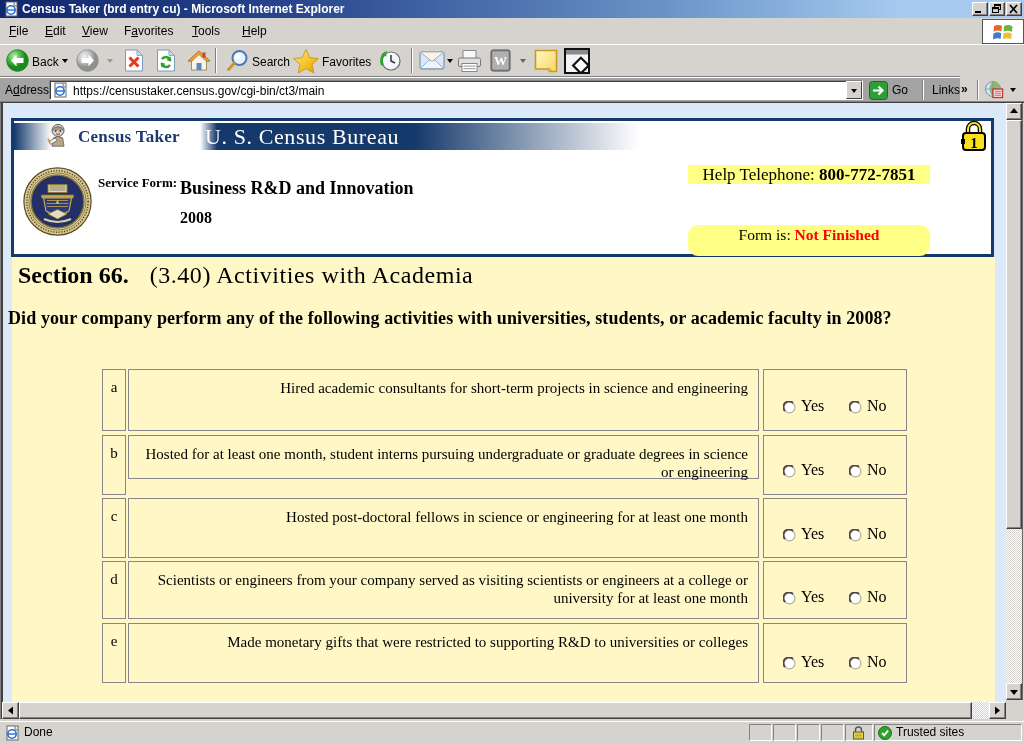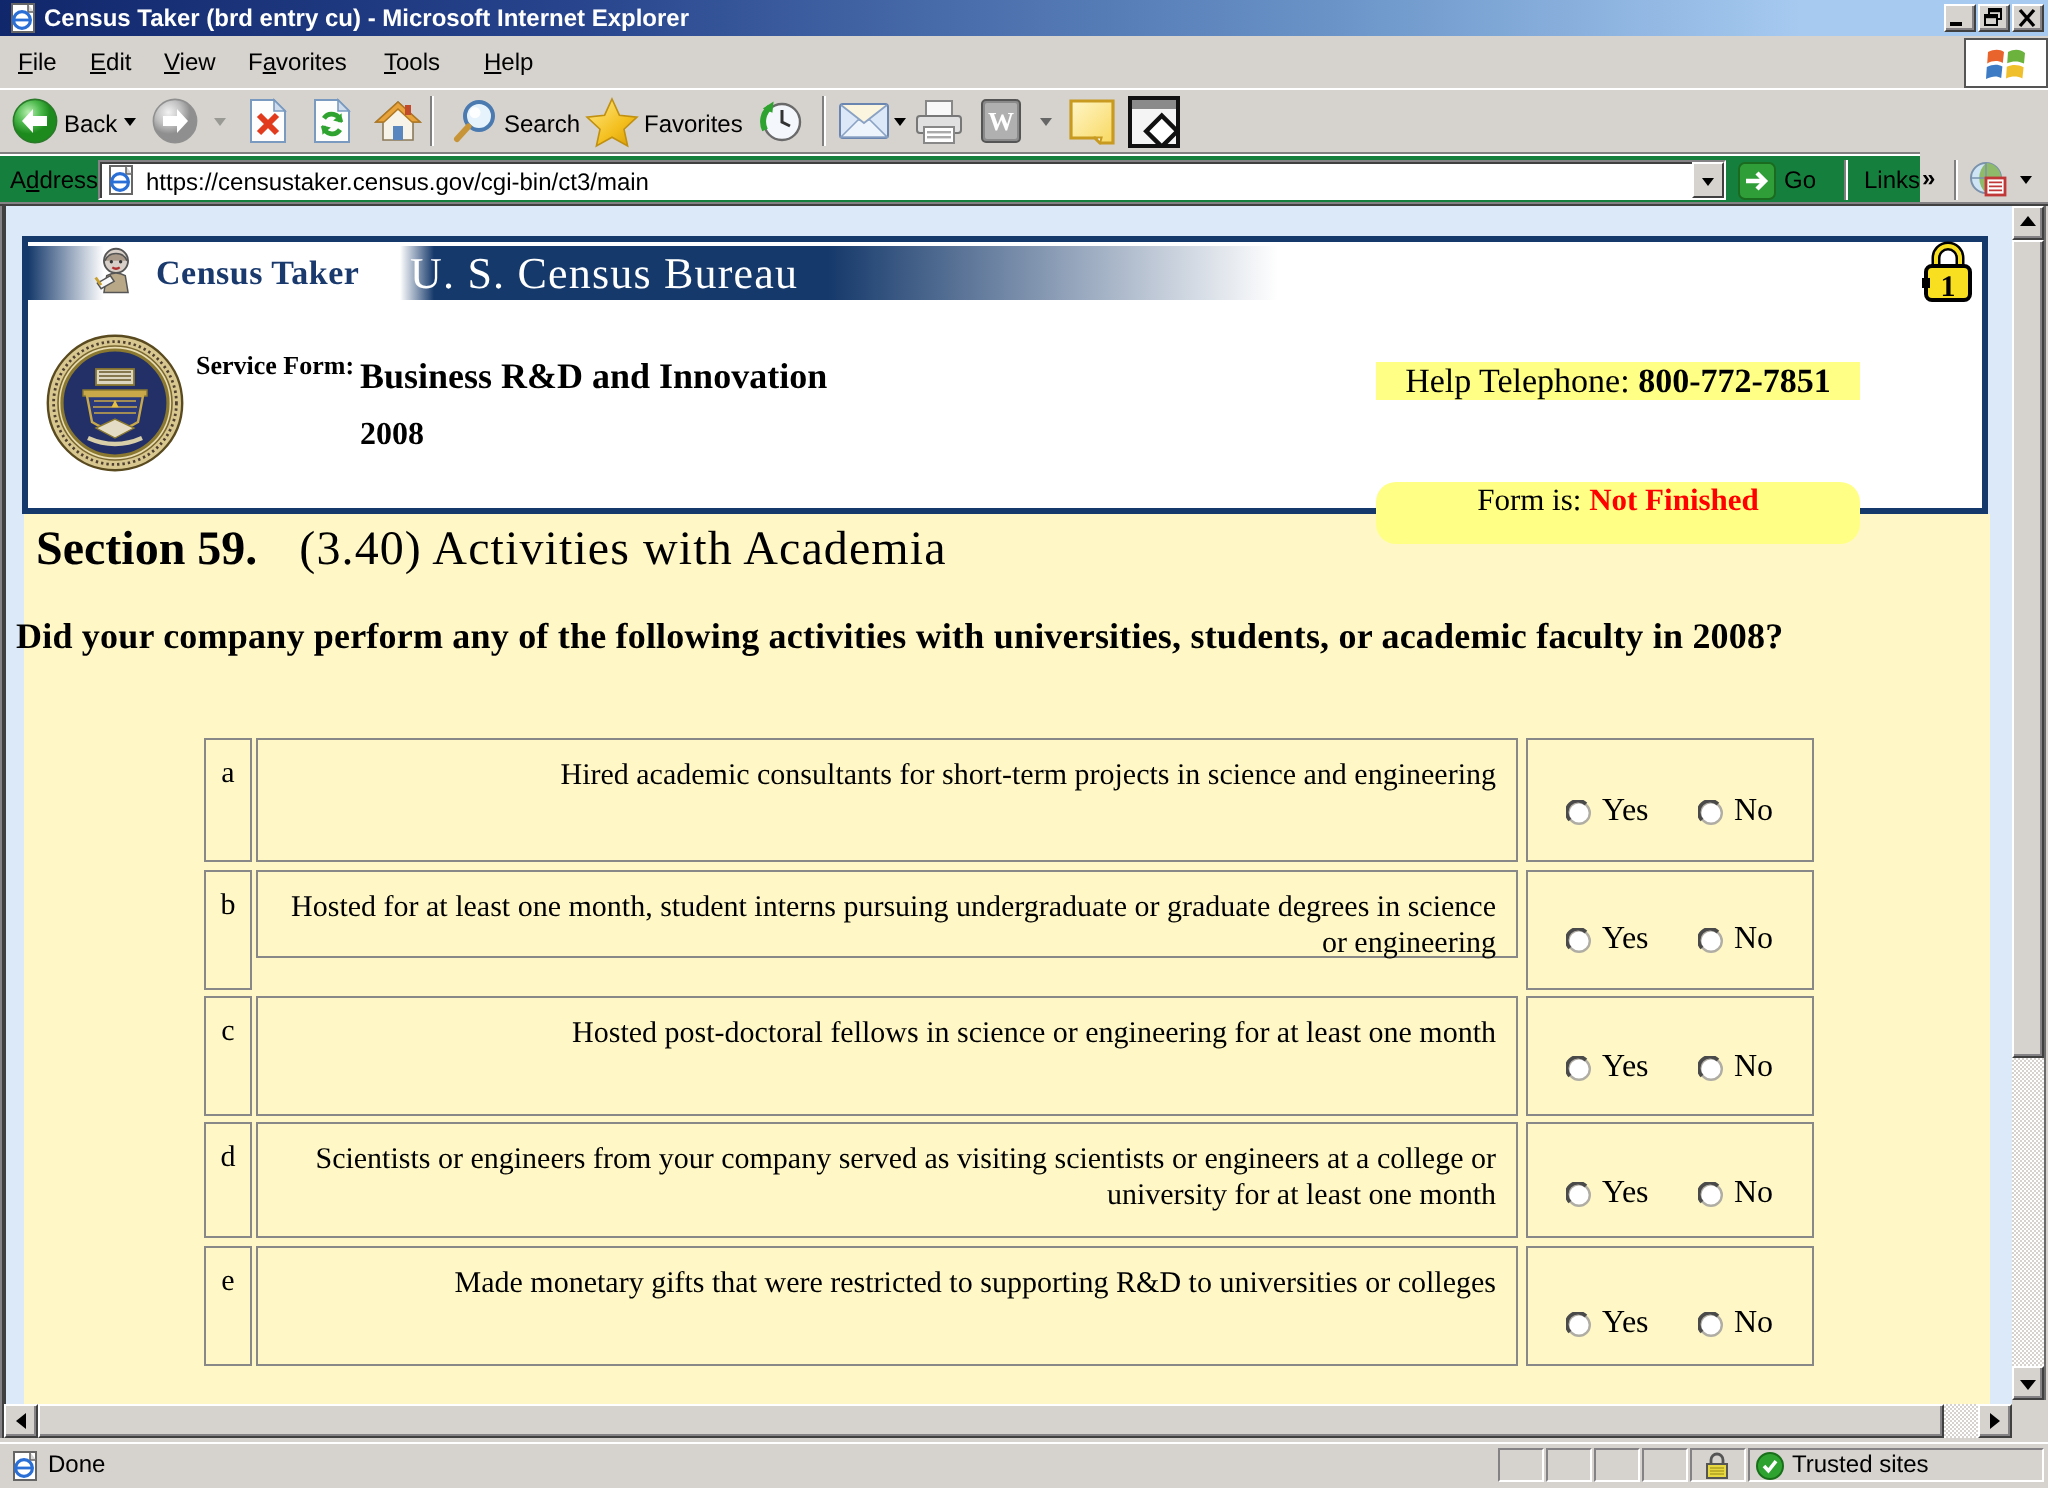--- a/index.html
+++ b/index.html
@@ -17,36 +17,36 @@
 #menubar { position:absolute; left:0; top:18px; width:1024px; height:26px; background:#D6D3CE; }
 .menuitem { position:absolute; top:6px; font-size:12px; color:#000; }
 #logobox { position:absolute; left:982px; top:1px; width:42px; height:25px; background:#fff; border:1px solid #555; }
 
 #toolbar { position:absolute; left:0; top:44px; width:1024px; height:32px; background:#D6D3CE; border-top:1px solid #fff; }
 .tsep { position:absolute; top:3px; width:2px; height:25px; border-left:1px solid #808080; border-right:1px solid #fff; }
 .tlabel { position:absolute; top:10px; font-size:12px; color:#000; }
 .ddarrow { position:absolute; width:0; height:0; border-left:3px solid transparent; border-right:3px solid transparent; border-top:4px solid #000; }
 .ticon { position:absolute; }
 
-#addressbar { position:absolute; left:0; top:76px; width:960px; height:27px; background:#15803d; border-top:1px solid #808080; box-shadow:inset 0 1px 0 #fff;text-decoration:underline; }
+#addressbar { position:absolute; left:0; top:76px; width:960px; height:27px; background:#a3a3a3; border-top:1px solid #808080; box-shadow:inset 0 1px 0 #fff;text-decoration:underline; }
 #addrfield { position:absolute; left:49px; top:3px; width:814px; height:20px; background:#fff; border:1px solid; border-color:#848284 #fff #fff #848284; box-shadow:inset 1px 1px 0 #404040; }
 
 #viewport { position:absolute; left:3px; top:103px; width:1003px; height:599px; background:#DCE9F8; }
 #pagebg { position:absolute; left:9px; top:154px; width:983px; height:445px; background:#FFF8C6; }
 
 #headerbox { position:absolute; left:8px; top:15px; width:983px; height:139px; border:3px solid #15396B; background:#fff; }
 #headerbar { position:absolute; left:0px; top:2px; width:977px; height:27px;
   background:linear-gradient(90deg,#15396B 0px,#ffffff 38px,#ffffff 186px,#15396B 203px,#15396B 400px,#ffffff 625px,#ffffff 977px); }
 #ctlogotext { position:absolute; left:64px; top:6px; font-family:"Liberation Serif",serif; font-weight:bold; font-size:17px; color:#1a3a6e; letter-spacing:0.25px; }
 #uscb { position:absolute; left:191px; top:3px; font-family:"Liberation Serif",serif; font-size:22px; color:#fff; letter-spacing:0.6px; }
 #servicetitle { position:absolute; left:84px; top:54px; font-family:"Liberation Serif",serif; font-weight:bold; font-size:13px; }
 #svcname { position:absolute; left:166px; top:57px; font-family:"Liberation Serif",serif; font-weight:bold; font-size:18px; }
 #svcyear { position:absolute; left:166px; top:88px; font-family:"Liberation Serif",serif; font-weight:bold; font-size:16px; }
 
-.helpbar { position:absolute; left:685px; width:242px; background:#FFFF85; text-align:center; font-family:"Liberation Serif",serif; font-size:17px;margin-top:16px; }
+.helpbar { position:absolute; left:685px; width:242px; background:#FFFF85; text-align:center; font-family:"Liberation Serif",serif; font-size:17px; }
 #helpbtns { position:absolute; left:691px; top:86px; width:234px; height:31px; }
 .navbtn { position:absolute; top:0; height:31px; background:#15396B; color:#fff; font-family:"Liberation Serif",serif; font-weight:bold; text-align:center; }
 
 #section { position:absolute; left:15px; top:159px; font-family:"Liberation Serif",serif; font-size:24px; }
 #section .nrm { letter-spacing:0.55px; margin-left:21px; }
 #question { position:absolute; left:5px; top:205px; width:983px; text-align:left; font-family:"Liberation Serif",serif; font-weight:bold; font-size:18px; letter-spacing:0.1px; }
 
 .trow { position:absolute; left:0; top:0; }
 .cell { position:absolute; border:1px solid #888; background:#FFF8C6; font-family:"Liberation Serif",serif; font-size:15px;text-align:right; }
 .lcell { left:99px; width:24px; text-align:center; padding-top:9px; }
@@ -300,21 +300,21 @@
   </div>
   <svg id="padlock" style="position:absolute;left:957px;top:17px" width="28" height="33" viewBox="0 0 28 33">
     <path d="M8 14 V9 a6 6 0 0 1 12 0 v5" fill="none" stroke="#000" stroke-width="4.5"></path>
     <path d="M8 14 V9 a6 6 0 0 1 12 0 v5" fill="none" stroke="#f8e020" stroke-width="2"></path>
     <rect x="3" y="13" width="22" height="17" rx="3" fill="#f8e020" stroke="#000" stroke-width="2"></rect>
     <rect x="1" y="19" width="4" height="5" fill="#000"></rect>
     <text x="14" y="28" font-size="15" font-weight="bold" font-family="Liberation Serif" text-anchor="middle" fill="#000">1</text>
   </svg>
   <div class="helpbar" style="top:62px;height:19px;line-height:19px;">Help Telephone: <b>800-772-7851</b></div>
   <div class="helpbar" style="top:122px;height:31px;line-height:20px;font-size:15.5px;border-radius:10px;">Form is: <b style="color:#f00;">Not Finished</b></div>
-  <div id="section"><b>Section 59.</b><span class="nrm">(3.40) Activities with Academia</span></div>
+  <div id="section"><b>Section 66.</b><span class="nrm">(3.40) Activities with Academia</span></div>
   <div id="question">Did your company perform any of the following activities with universities, students, or academic faculty in 2008?</div>
 
   <div class="trow" style="top:266px;">
     <div class="cell lcell" style="top:0;height:62px;">a</div>
     <div class="cell tcell" style="top:0;height:62px;">Hired academic consultants for short-term projects in science and engineering</div>
     <div class="cell ycell" style="top:0;height:62px;"></div>
     <div class="radios" style="top:31px;">
       <span class="radio" style="left:20px;"><svg width="13" height="13" viewBox="0 0 13 13">
             <circle cx="6.5" cy="6.5" r="5.4" fill="#fff" stroke="#b0ada5" stroke-width="1.2"></circle>
             <path d="M2 10 A5.6 5.6 0 0 1 10 2" fill="none" stroke="#4a4a4a" stroke-width="1.8"></path>

